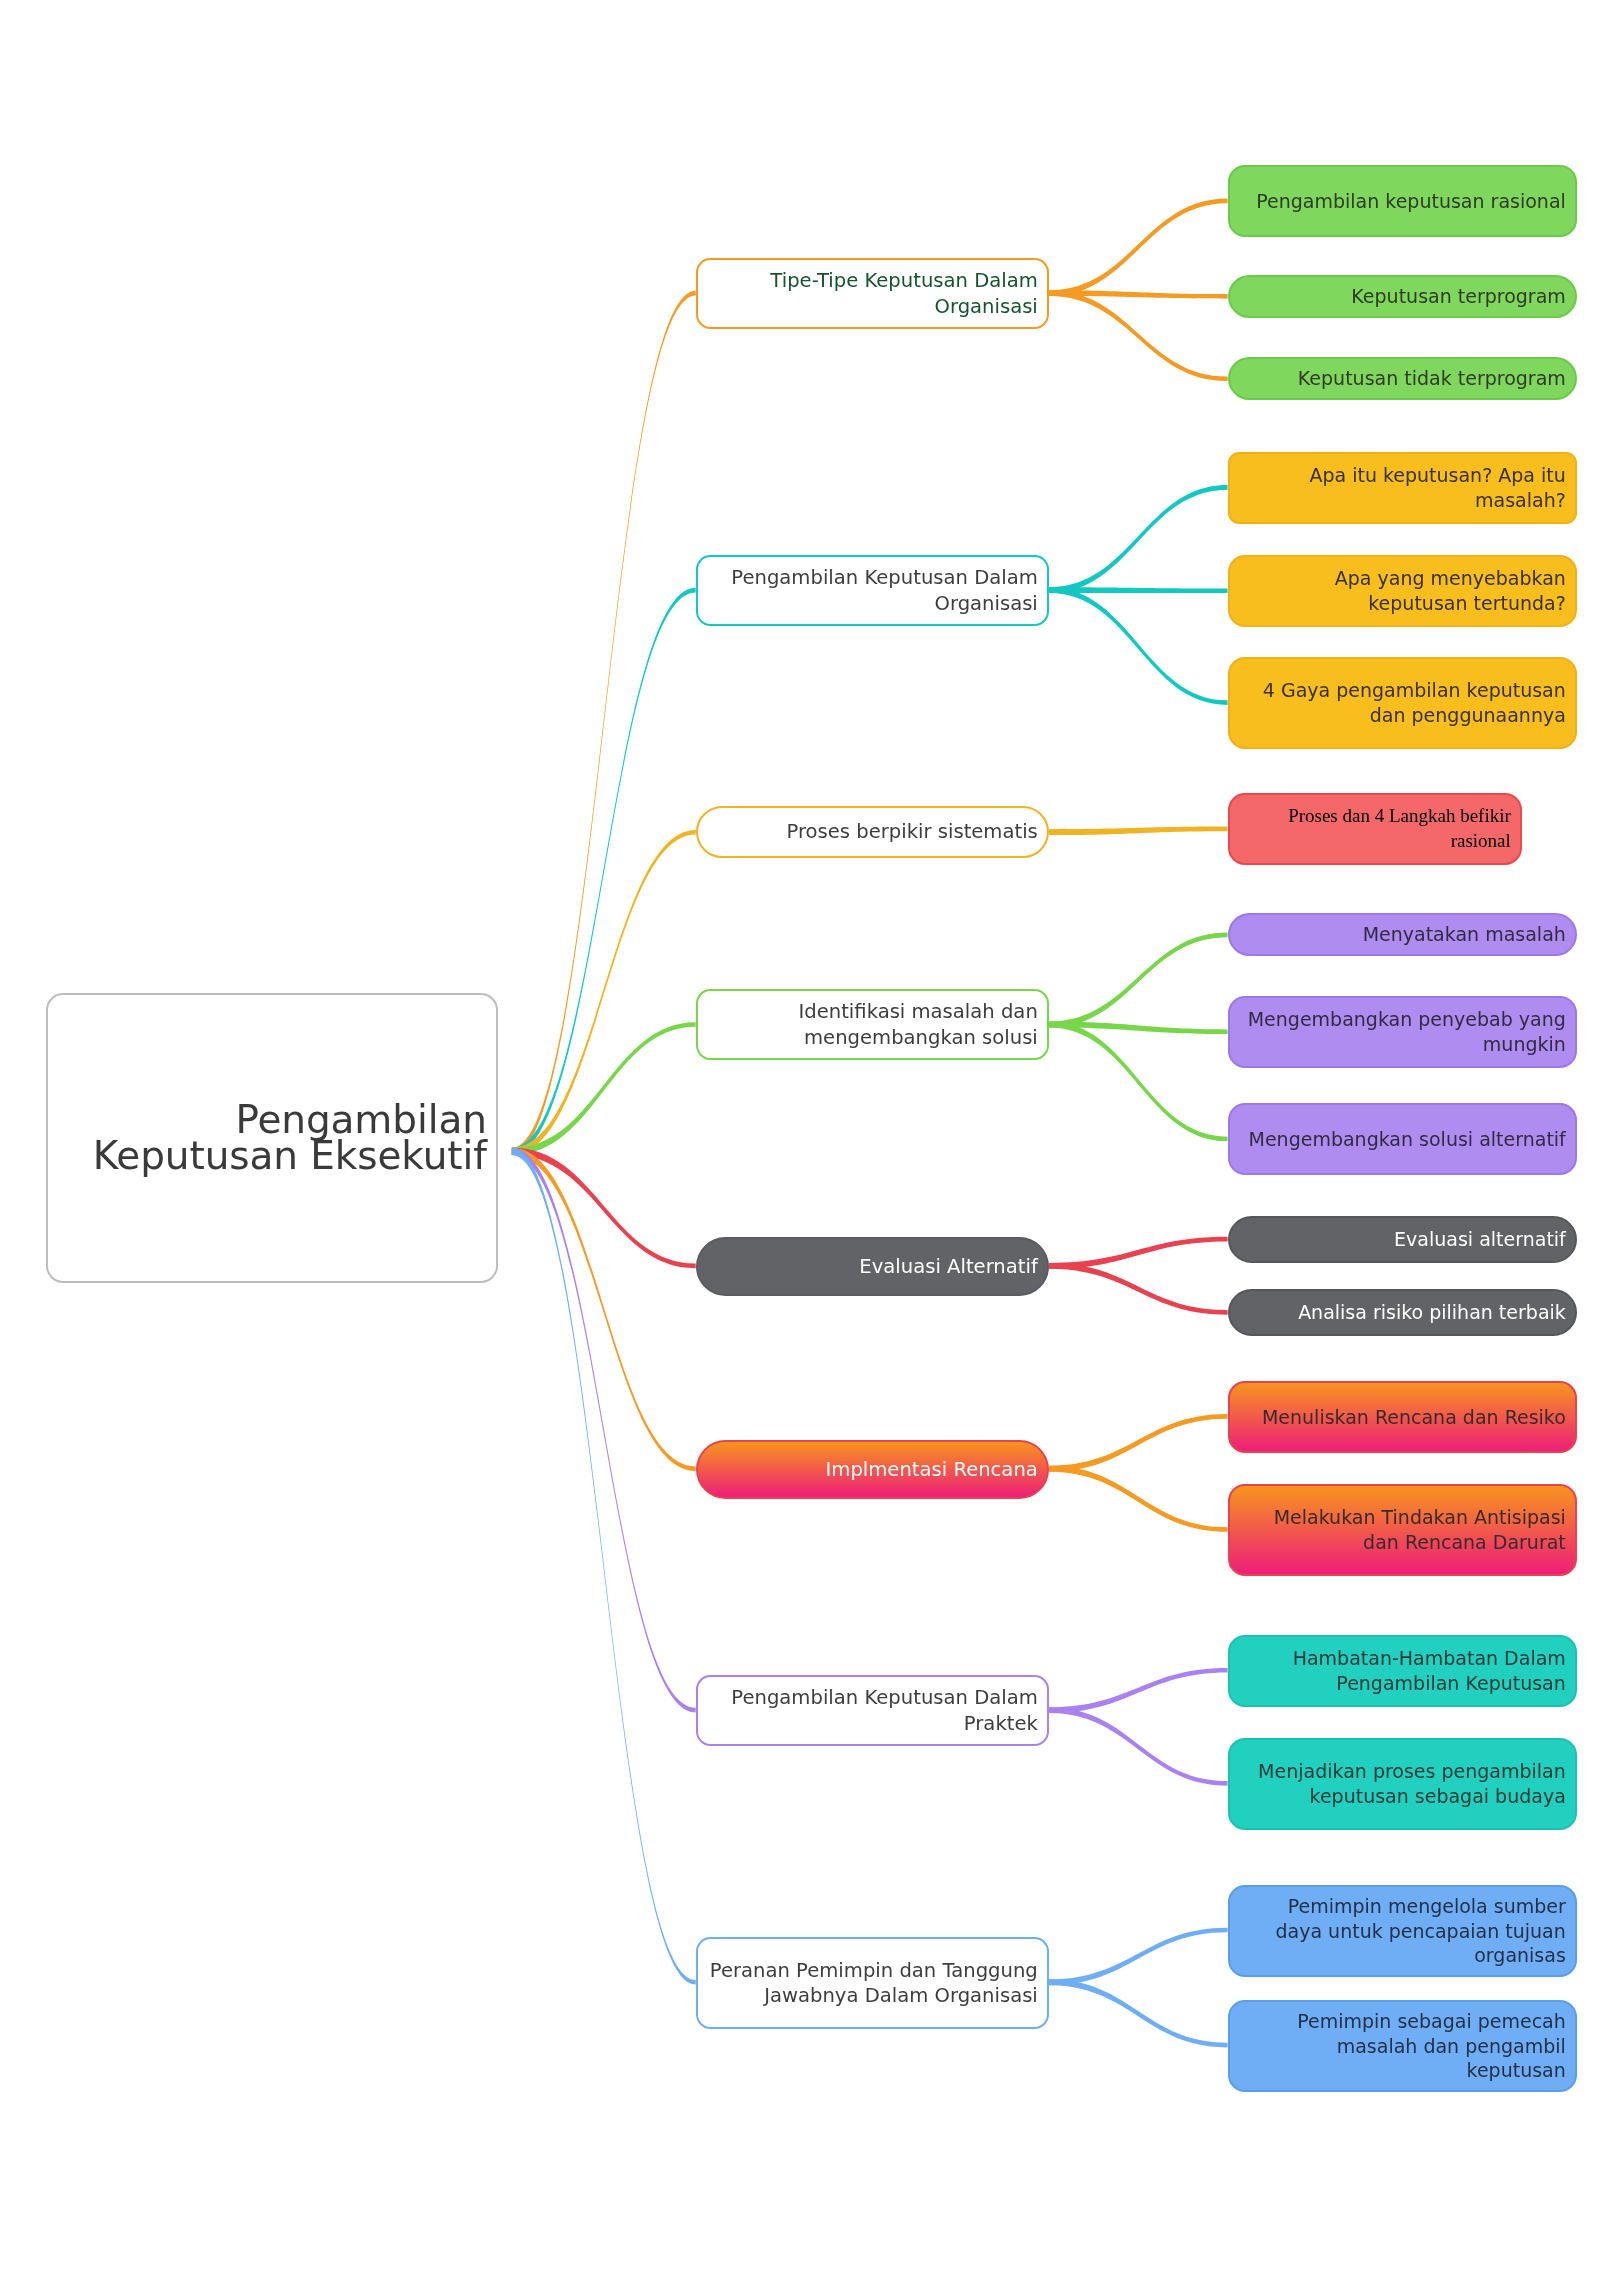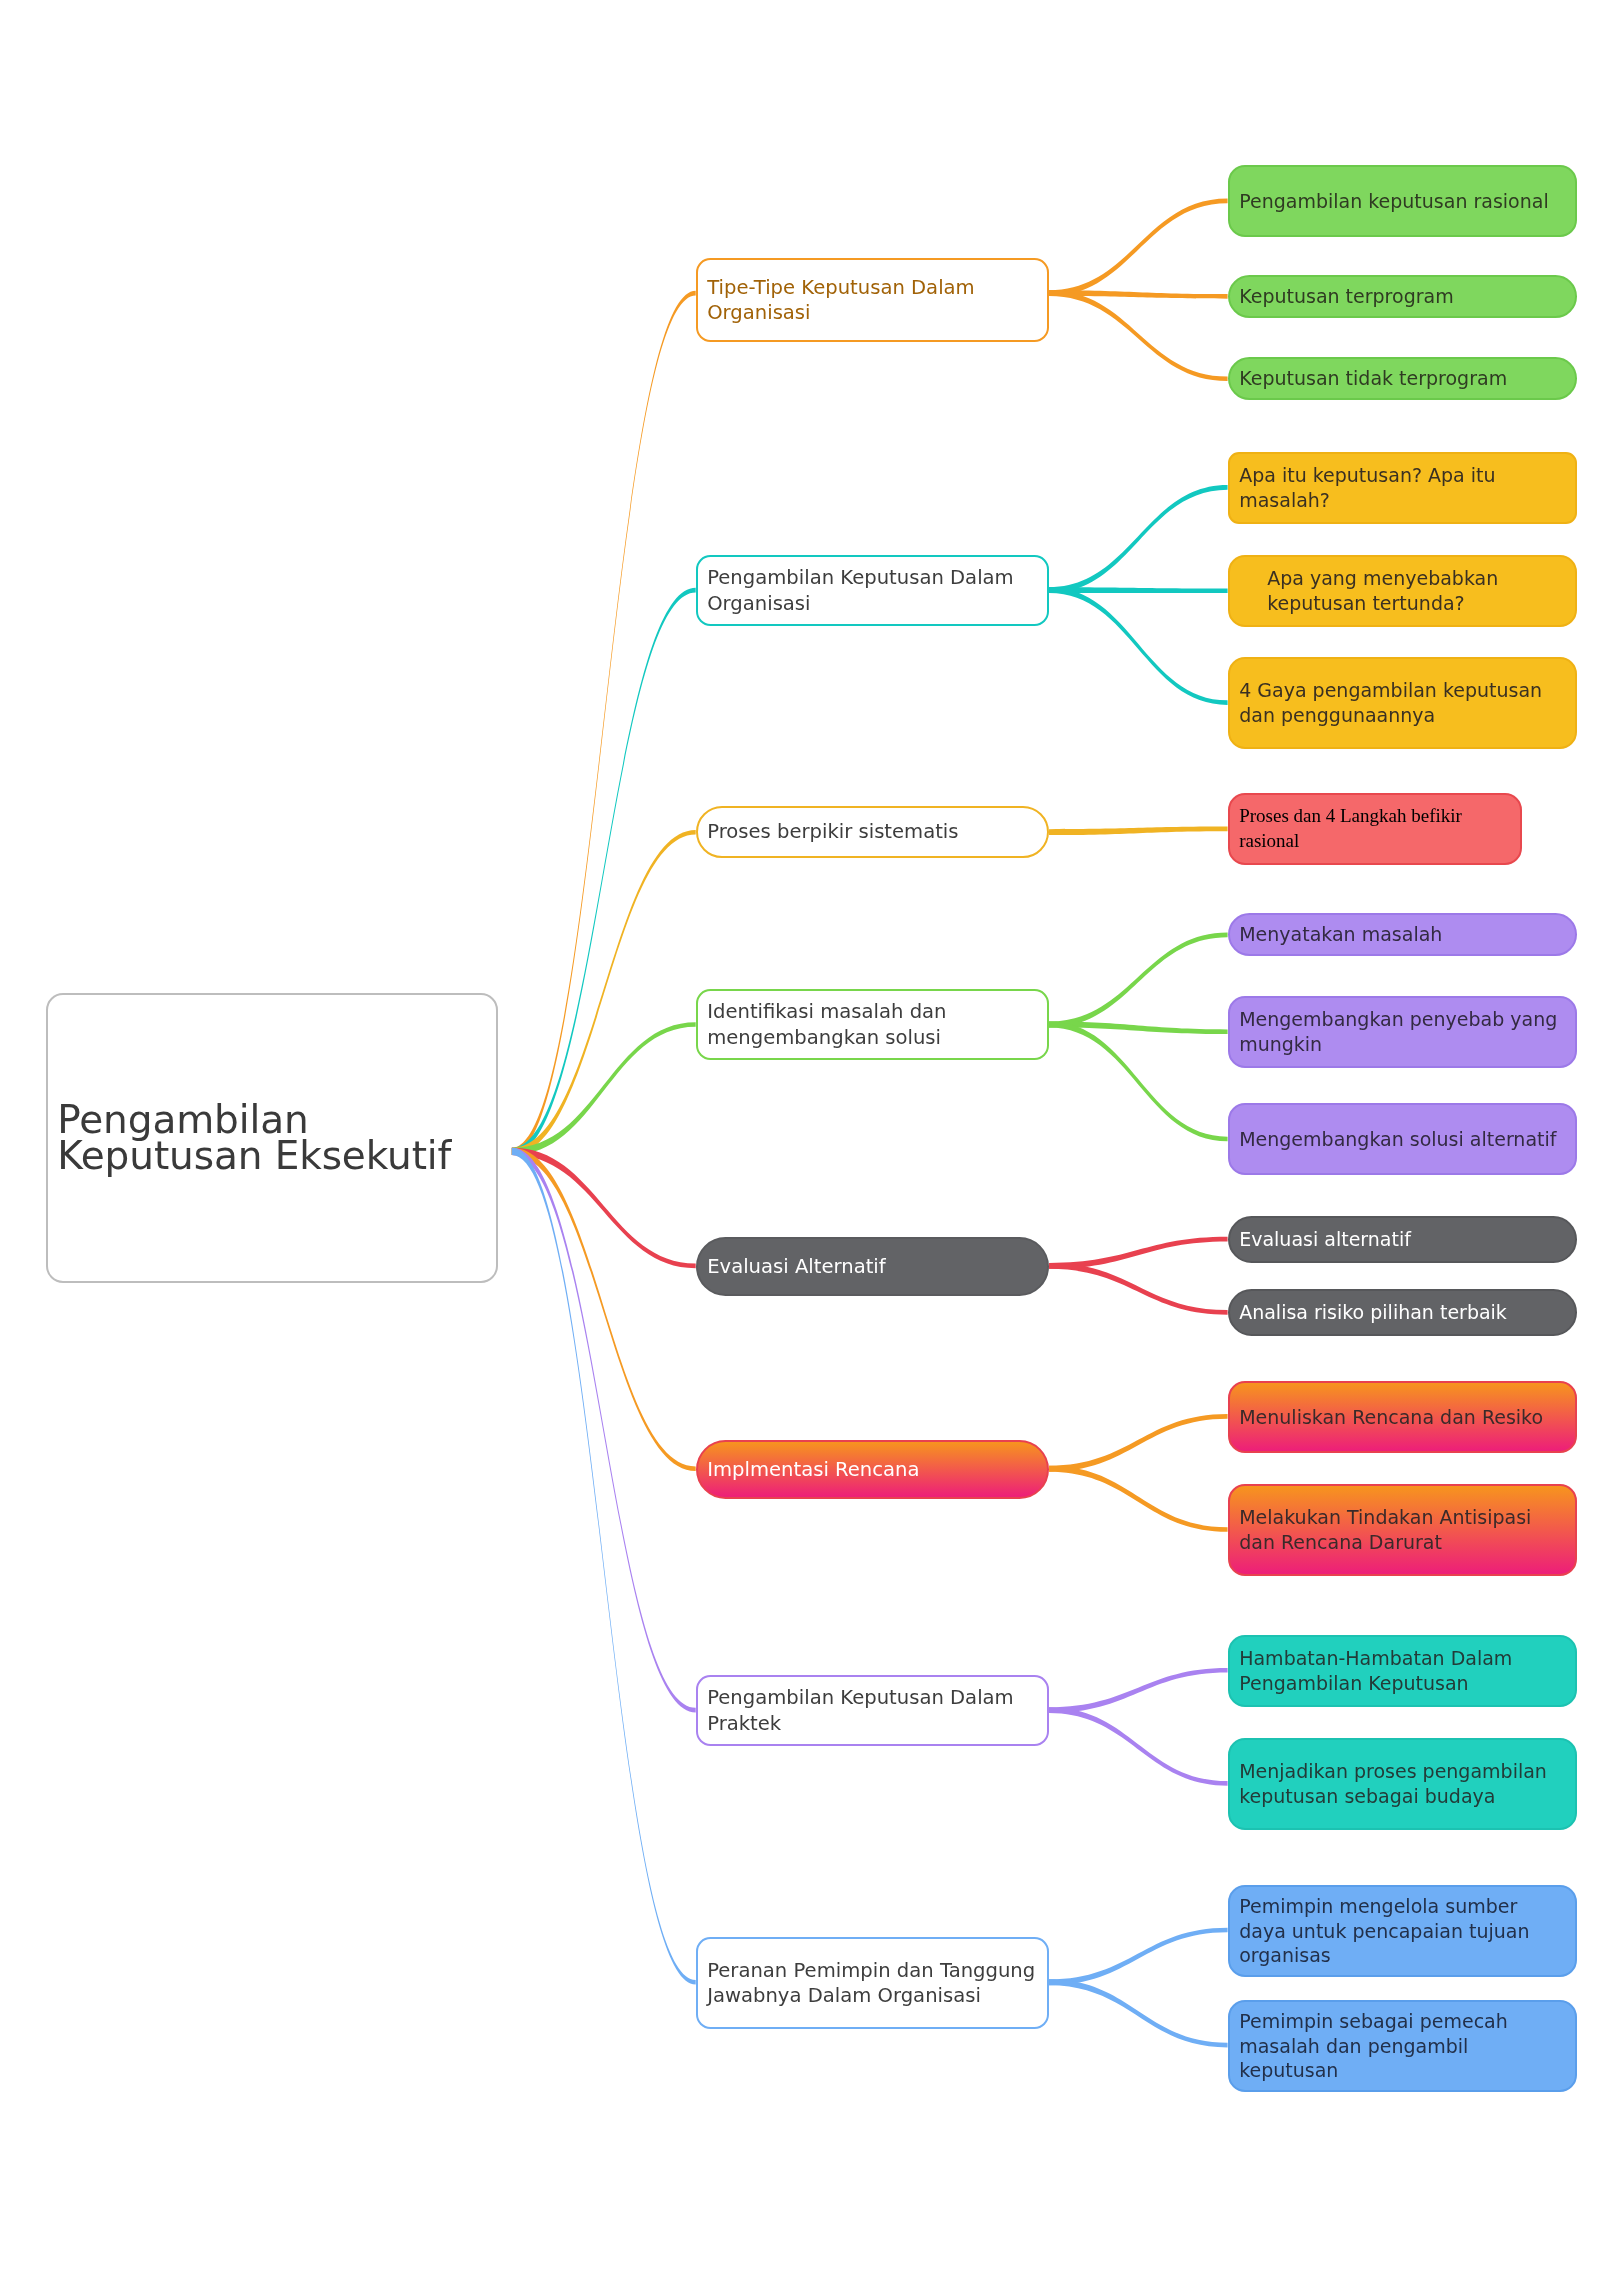--- a/index.html
+++ b/index.html
@@ -22,21 +22,21 @@
     width: 1623px;
     height: 2295px;
     pointer-events: none;
   }
   .node {
     position: absolute;
     box-sizing: border-box;
     display: flex;
     align-items: center;
     justify-content: center;
-    text-align: left;
+    text-align: right;
     line-height: 1.30;
     z-index: 5;
   }
   .node .txt {
     display: block;
     width: 100%;
     padding: 0 9.2px;
     box-sizing: border-box;
   }
 
@@ -111,21 +111,21 @@
       <path d="M 1603 2609.5 C 1728.58 2609.5 1750.42 2549.5 1876 2549.5 L 1876 2556.5 C 1750.42 2556.5 1728.58 2618.5 1603 2618.5 Z" fill="#A982F0"></path>
       <path d="M 1603 2609.5 C 1728.58 2609.5 1750.42 2722.5 1876 2722.5 L 1876 2729.5 C 1750.42 2729.5 1728.58 2618.5 1603 2618.5 Z" fill="#A982F0"></path>
       <path d="M 782 1754.5 C 911.26 1754.5 933.74 3026.5 1063 3026.5 L 1063 3033.5 C 933.74 3033.5 911.26 1765.5 782 1765.5 Z" fill="#6FAEF5"></path>
       <path d="M 1603 3025.5 C 1728.58 3025.5 1750.42 2946.5 1876 2946.5 L 1876 2953.5 C 1750.42 2953.5 1728.58 3034.5 1603 3034.5 Z" fill="#6FAEF5"></path>
       <path d="M 1603 3025.5 C 1728.58 3025.5 1750.42 3122.5 1876 3122.5 L 1876 3129.5 C 1750.42 3129.5 1728.58 3034.5 1603 3034.5 Z" fill="#6FAEF5"></path>
     </svg>
   <div id="nodes">
       <div class="node root" style="left: 46px; top: 993px; width: 452px; height: 290px; background: rgb(255, 255, 255); border-color: rgb(189, 189, 189); color: rgb(58, 58, 58);">
         <span class="txt">Pengambilan Keputusan Eksekutif</span>
       </div>
-      <div class="node branch" style="left: 696px; top: 258px; width: 353px; height: 84px; background: rgb(255, 255, 255); border-color: rgb(245, 154, 35); color: #a16207;">
+      <div class="node branch" style="left: 696px; top: 258px; width: 353px; height: 71px; background: rgb(255, 255, 255); border-color: rgb(245, 154, 35); color: #14532d;">
         <span class="txt">Tipe-Tipe Keputusan Dalam Organisasi</span>
       </div>
       <div class="node leaf" style="left: 1228px; top: 165px; width: 349px; height: 72px; background: rgb(127, 215, 94); border-color: rgb(107, 201, 75); color: rgb(47, 59, 34);">
         <span class="txt">Pengambilan keputusan rasional</span>
       </div>
       <div class="node leaf pill" style="left: 1228px; top: 275px; width: 349px; height: 43px; background: rgb(127, 215, 94); border-color: rgb(107, 201, 75); color: rgb(47, 59, 34);">
         <span class="txt">Keputusan terprogram</span>
       </div>
       <div class="node leaf pill" style="left: 1228px; top: 357px; width: 349px; height: 43px; background: rgb(127, 215, 94); border-color: rgb(107, 201, 75); color: rgb(47, 59, 34);">
         <span class="txt">Keputusan tidak terprogram</span>

